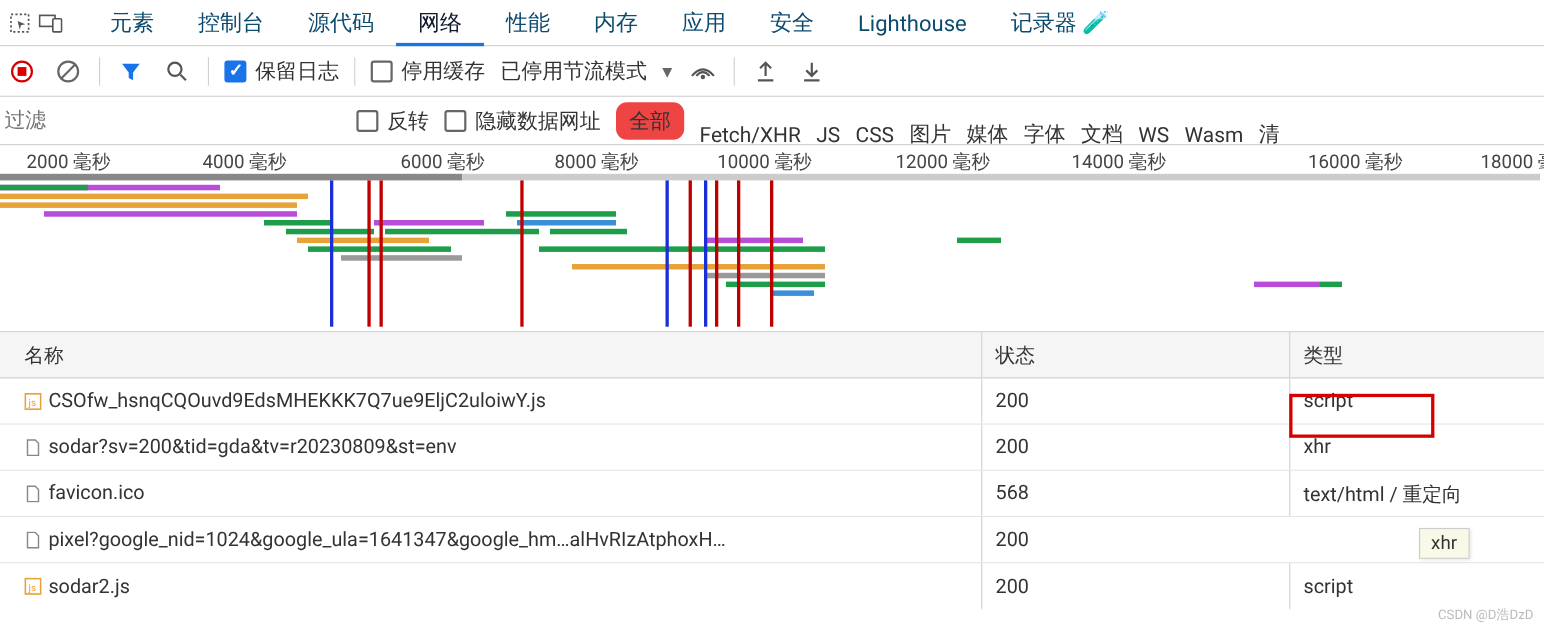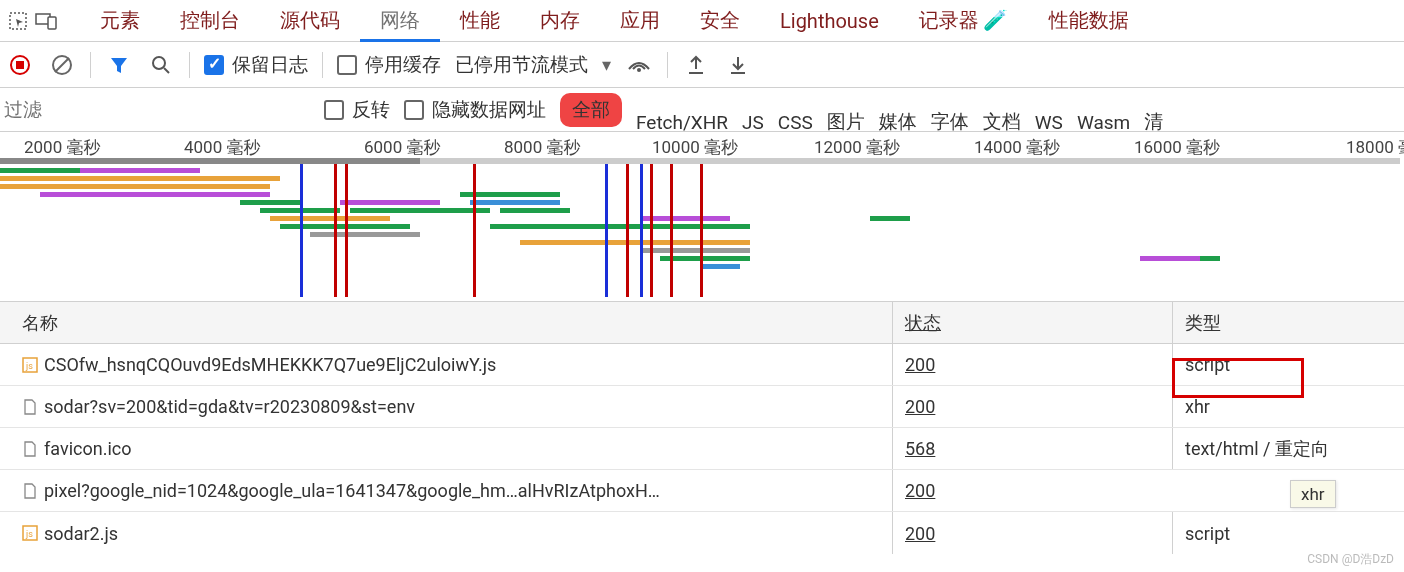--- a/index.html
+++ b/index.html
@@ -16,26 +16,26 @@
   align-items: center;
   height: 42px;
   border-bottom: 1px solid #d0d0d0;
   padding-left: 4px;
   gap: 0;
 }
 .tab-icon { width: 28px; display: flex; justify-content: center; align-items: center; }
 .tab {
   padding: 8px 20px;
   cursor: pointer;
-  color: #7f1d1d;
+  color: #0c4a6e;
   font-size: 20px;
   white-space: nowrap;
 }
 .tab.active {
-  color: #737373;
+  color: #0f172a;
   border-bottom: 3px solid #1a73e8;
   padding-bottom: 5px;
 }
 .toolbar {
   display: flex;
   align-items: center;
   height: 46px;
   border-bottom: 1px solid #d0d0d0;
   padding-left: 6px;
   gap: 14px;
@@ -98,21 +98,21 @@
   background: #f5f5f5;
   align-items: center;
 }
 .table-row {
   display: flex;
   height: 42px;
   border-bottom: 1px solid #e5e5e5;
   align-items: center;
 }
 .col-name { width: 892px; padding-left: 22px; display: flex; align-items: center; gap: 6px; overflow: hidden; white-space: nowrap; }
-.col-status { width: 280px; padding-left: 12px; border-left: 1px solid #d0d0d0; height: 100%; display: flex; align-items: center; text-decoration: underline; }
+.col-status { width: 280px; padding-left: 12px; border-left: 1px solid #d0d0d0; height: 100%; display: flex; align-items: center; }
 .col-type { flex: 1; padding-left: 12px; border-left: 1px solid #d0d0d0; height: 100%; display: flex; align-items: center; }
 .file-icon { width: 16px; height: 16px; flex-shrink: 0; }
 .highlight-box {
   position: absolute;
   border: 3px solid #d60000;
   pointer-events: none;
 }
 .tooltip {
   position: absolute;
   background: #f9f9e8;
@@ -150,21 +150,20 @@
   <div class="tab">元素</div>
   <div class="tab">控制台</div>
   <div class="tab">源代码</div>
   <div class="tab active">网络</div>
   <div class="tab">性能</div>
   <div class="tab">内存</div>
   <div class="tab">应用</div>
   <div class="tab">安全</div>
   <div class="tab">Lighthouse</div>
   <div class="tab">记录器 🧪</div>
-  <div class="tab">性能数据</div>
 </div>
 
 <div class="toolbar">
   <div class="icon-btn">
     <svg width="22" height="22">
         <circle cx="11" cy="11" r="9" fill="none" stroke="#d60000" stroke-width="2"></circle>
         <rect x="7" y="7" width="8" height="8" fill="#d60000"></rect>
       </svg>
   </div>
   <div class="icon-btn">
@@ -242,21 +241,21 @@
 
 <div class="timeline">
   <div class="timeline-ticks">
     <span class="tick" style="left:24px">2000 毫秒</span>
     <span class="tick" style="left:184px">4000 毫秒</span>
     <span class="tick" style="left:364px">6000 毫秒</span>
     <span class="tick" style="left:504px">8000 毫秒</span>
     <span class="tick" style="left:652px">10000 毫秒</span>
     <span class="tick" style="left:814px">12000 毫秒</span>
     <span class="tick" style="left:974px">14000 毫秒</span>
-    <span class="tick" style="left:1134px">16000 毫秒</span>
+    <span class="tick" style="left:1189px">16000 毫秒</span>
     <span class="tick" style="left:1346px">18000 毫秒</span>
   </div>
   <div class="waterfall">
 
     <div class="bar" style="left:0;top:-6px;width:420px;height:6px;background:#888"></div>
     <div class="bar" style="left:420px;top:-6px;width:980px;height:6px;background:#ccc"></div>
 
     <div class="bar" style="left:0;top:4px;width:200px;background:#b84ed8"></div>
     <div class="bar" style="left:200;top:4px;width:80px;background:#1e9e4a"></div>
     <div class="bar" style="left:0;top:12px;width:280px;background:#e8a23a"></div>

